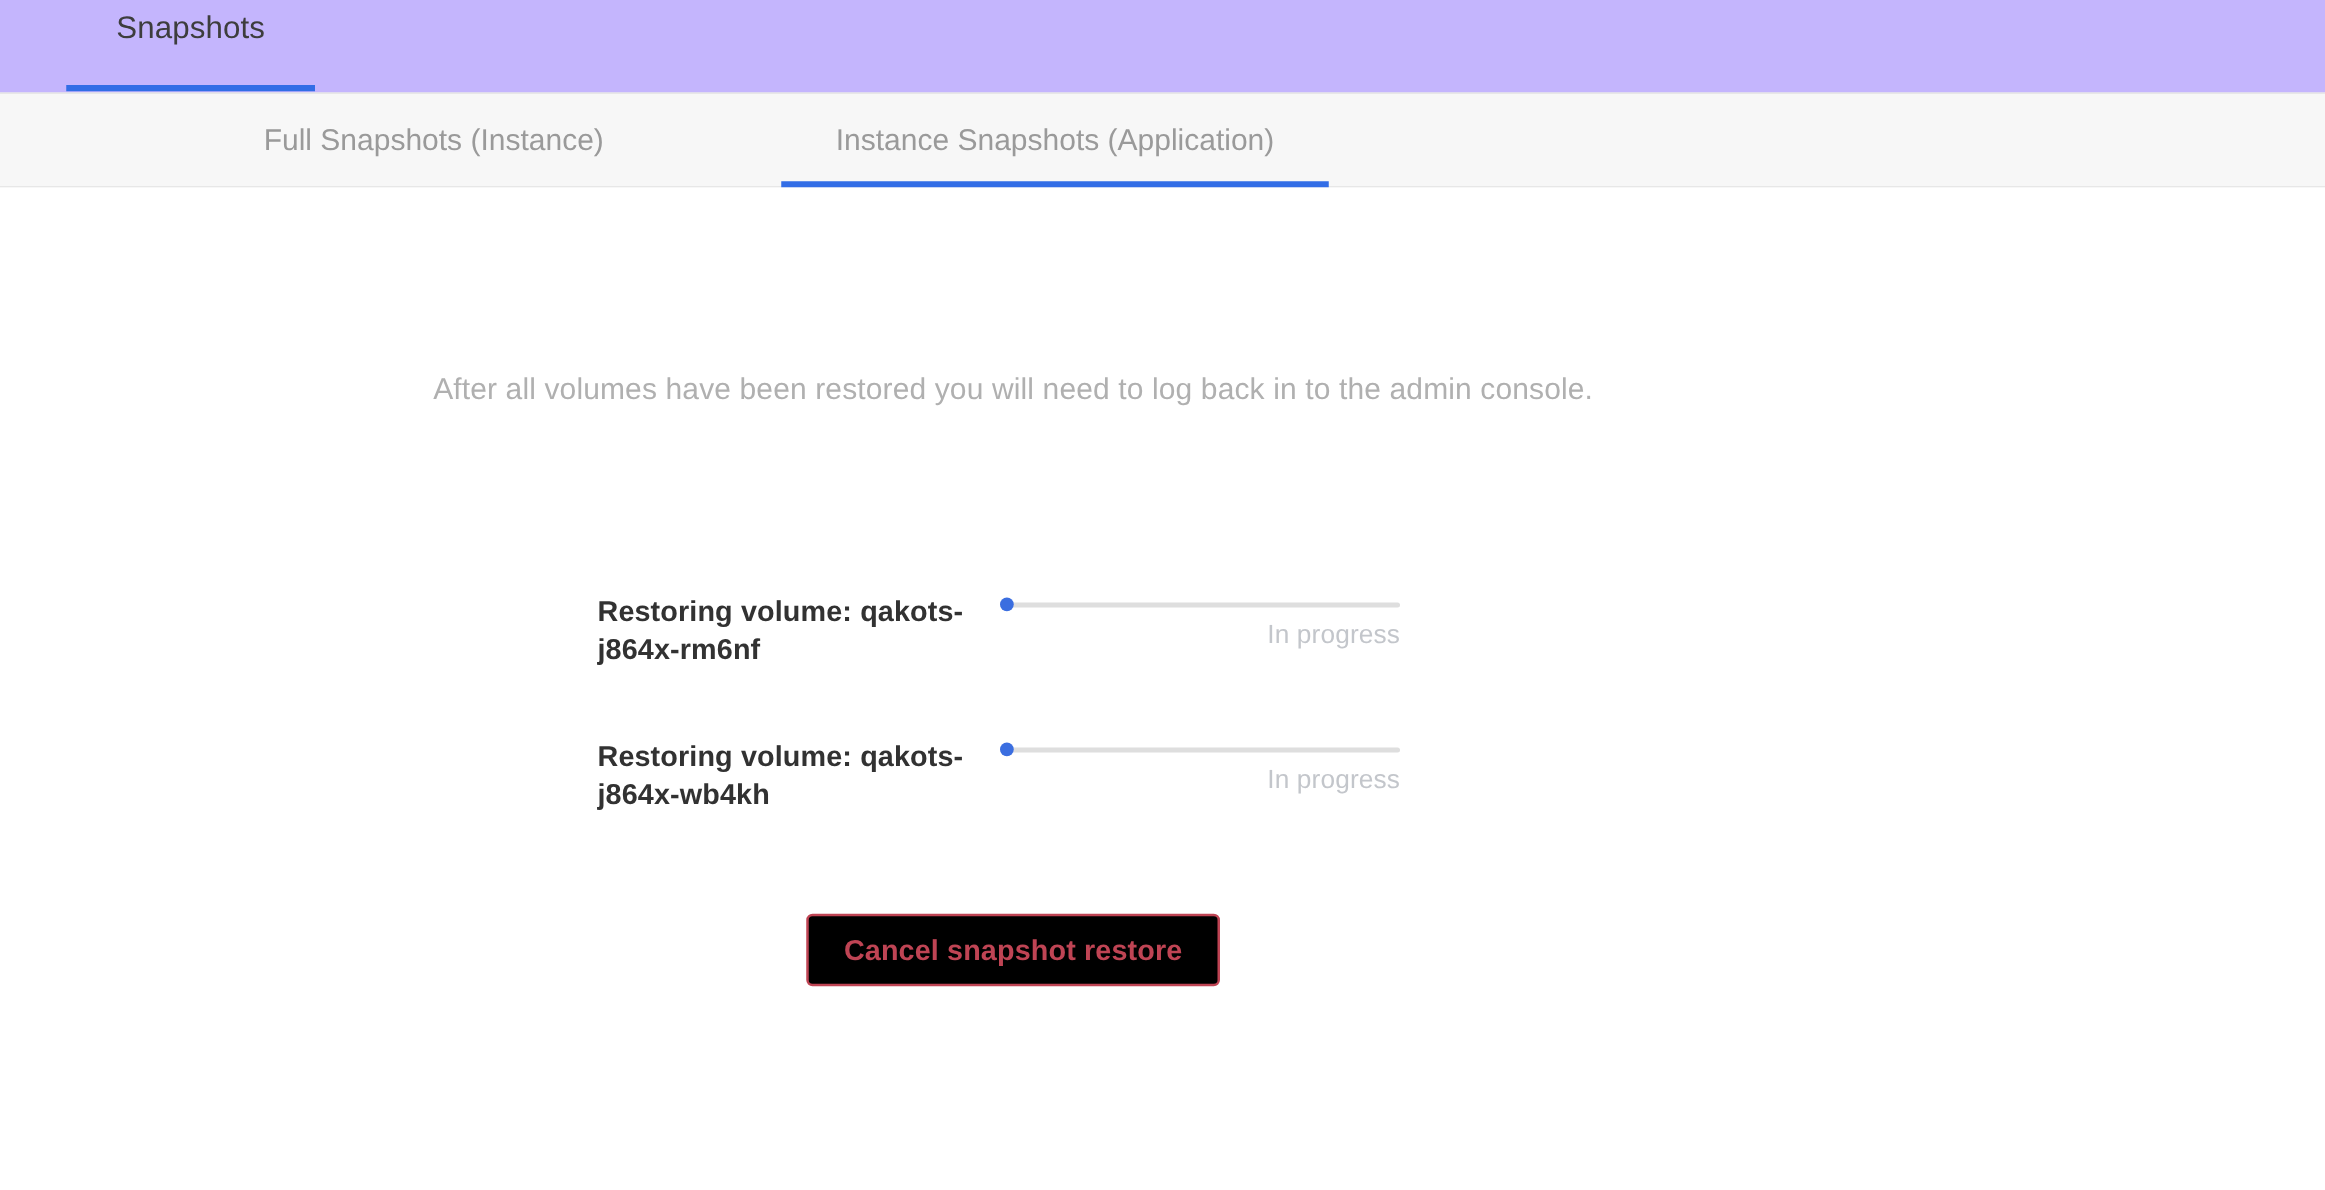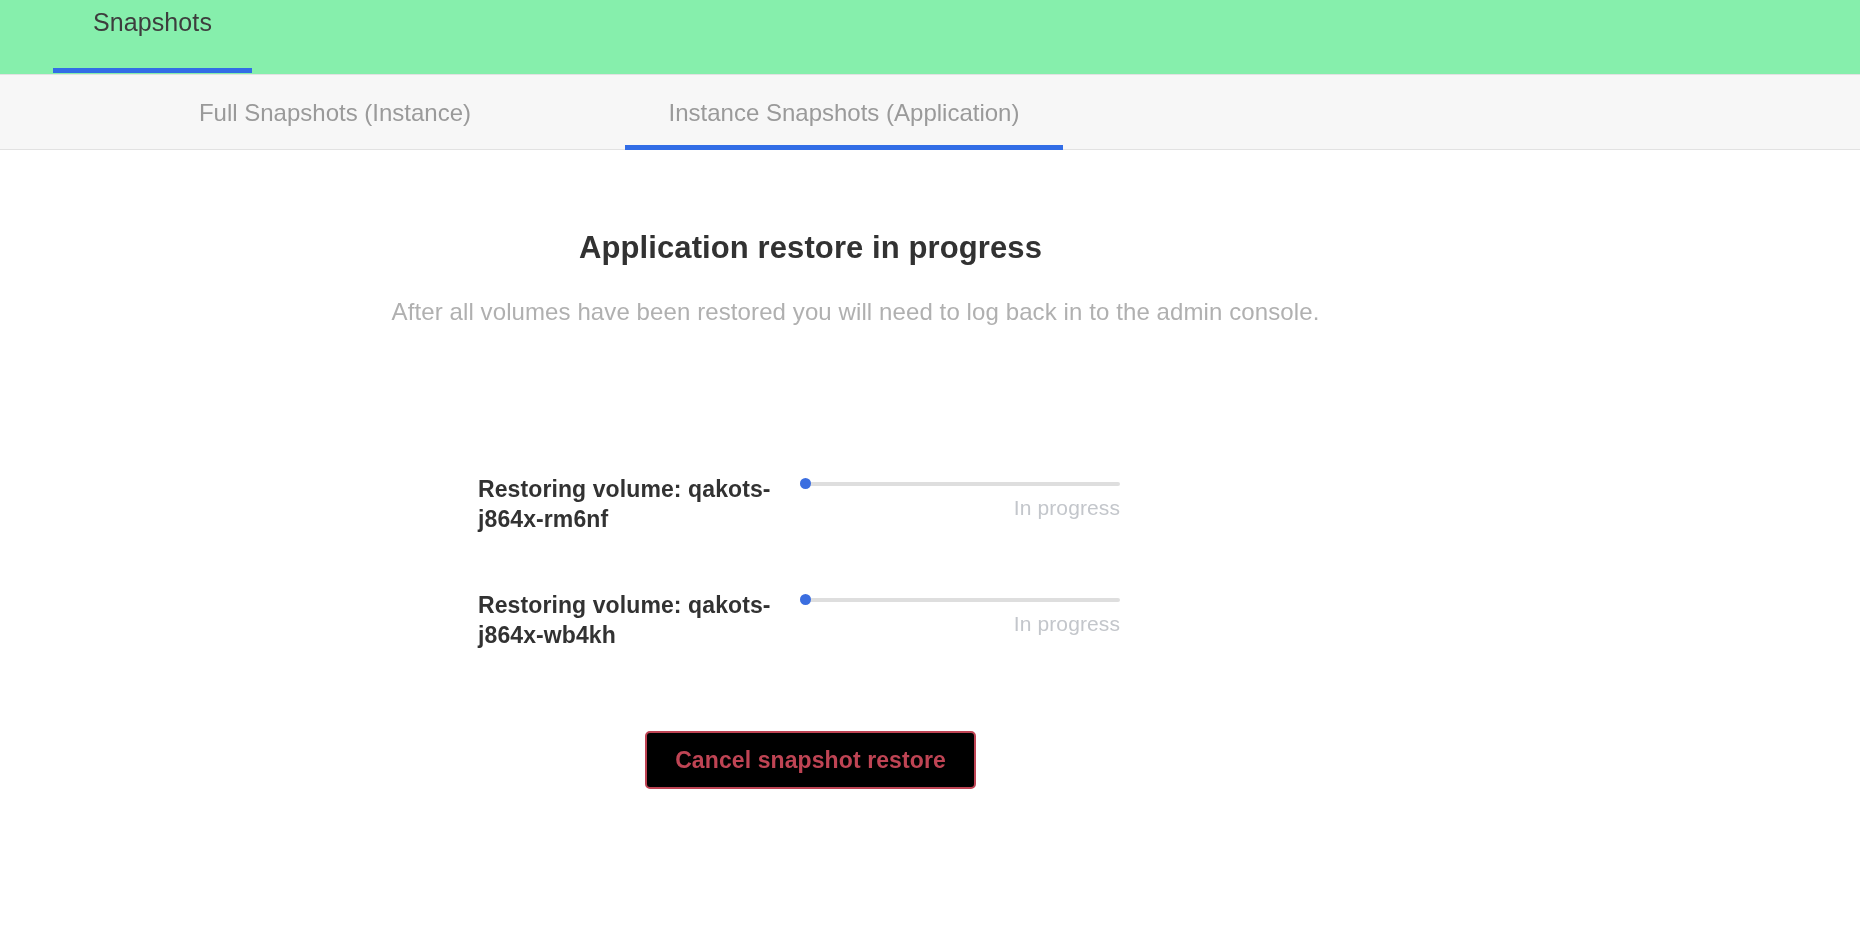--- a/index.html
+++ b/index.html
@@ -16,21 +16,21 @@
     position: relative;
   }
 
   
   .top-tabs {
     position: absolute;
     left: 0;
     top: 0;
     width: 1860px;
     height: 88px;
-    background: #86efac;
+    background: #c4b5fd;
     box-sizing: border-box;
   }
   .top-tab {
     position: absolute;
     top: 0;
     height: 88px;
     display: flex;
     align-items: flex-start;
     padding-top: 8px;
     box-sizing: border-box;
@@ -75,21 +75,21 @@
     height: 75px;
     display: flex;
     align-items: center;
     justify-content: center;
     font-size: 24px;
     color: #9a9a9a;
     white-space: nowrap;
     box-sizing: border-box;
     cursor: pointer;
   }
-  .sub-tab-0 { left: 140px;  width: 390px; }
+  .sub-tab-0 { left: 152px;  width: 390px; }
   .sub-tab-1 { left: 625px;  width: 438px; color: #9a9a9a; }
   .sub-tab-2 { left: 1110px; width: 400px; }
   .sub-tab-underline {
     position: absolute;
     left: 625px;
     top: 70px;
     width: 438px;
     height: 5px;
     background: #326de6;
   }
@@ -118,21 +118,20 @@
   .page-subtitle {
     position: absolute;
     left: 0;
     top: 148px;
     width: 1621px;
     text-align: center;
     font-size: 24px;
     font-weight: normal;
     color: #b0b0b0;
     letter-spacing: 0.1px;
-    margin-left: 45px;
   }
 
   
   .volumes {
     position: absolute;
     left: 0;
     top: 300px;
     width: 1860px;
     margin-top: 24px;
   }
@@ -223,21 +222,20 @@
     <span>Full Snapshots (Instance)</span>
   </div>
   <div class="sub-tab sub-tab-1">
     <span>Instance Snapshots (Application)</span>
   </div>
   <div class="sub-tab-underline"></div>
 </div>
 
 <div class="main">
 
-  <div class="page-title">Application restore in progress</div>
 
   <div class="page-subtitle">After all volumes have been restored you will need to log back in to the admin console.</div>
 
   <div class="volumes">
 
     <div class="volume-row">
       <div class="volume-label">Restoring volume: qakots-j864x-rm6nf</div>
       <div class="volume-progress">
         <div class="progress-track"></div>
         <div class="progress-dot"></div>

